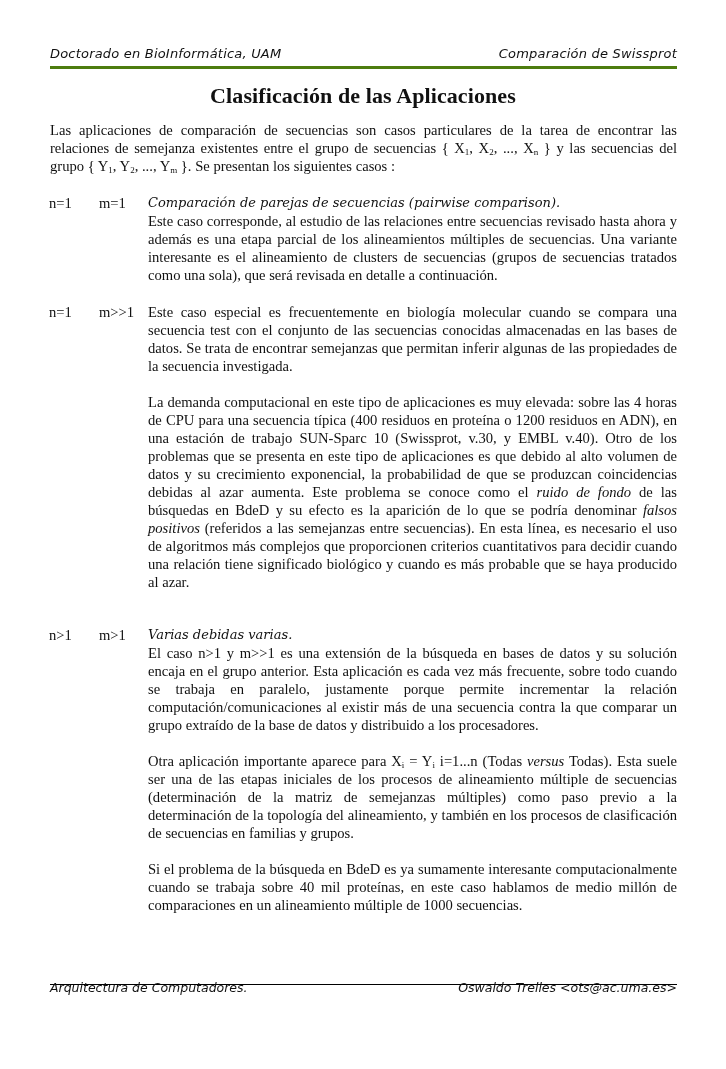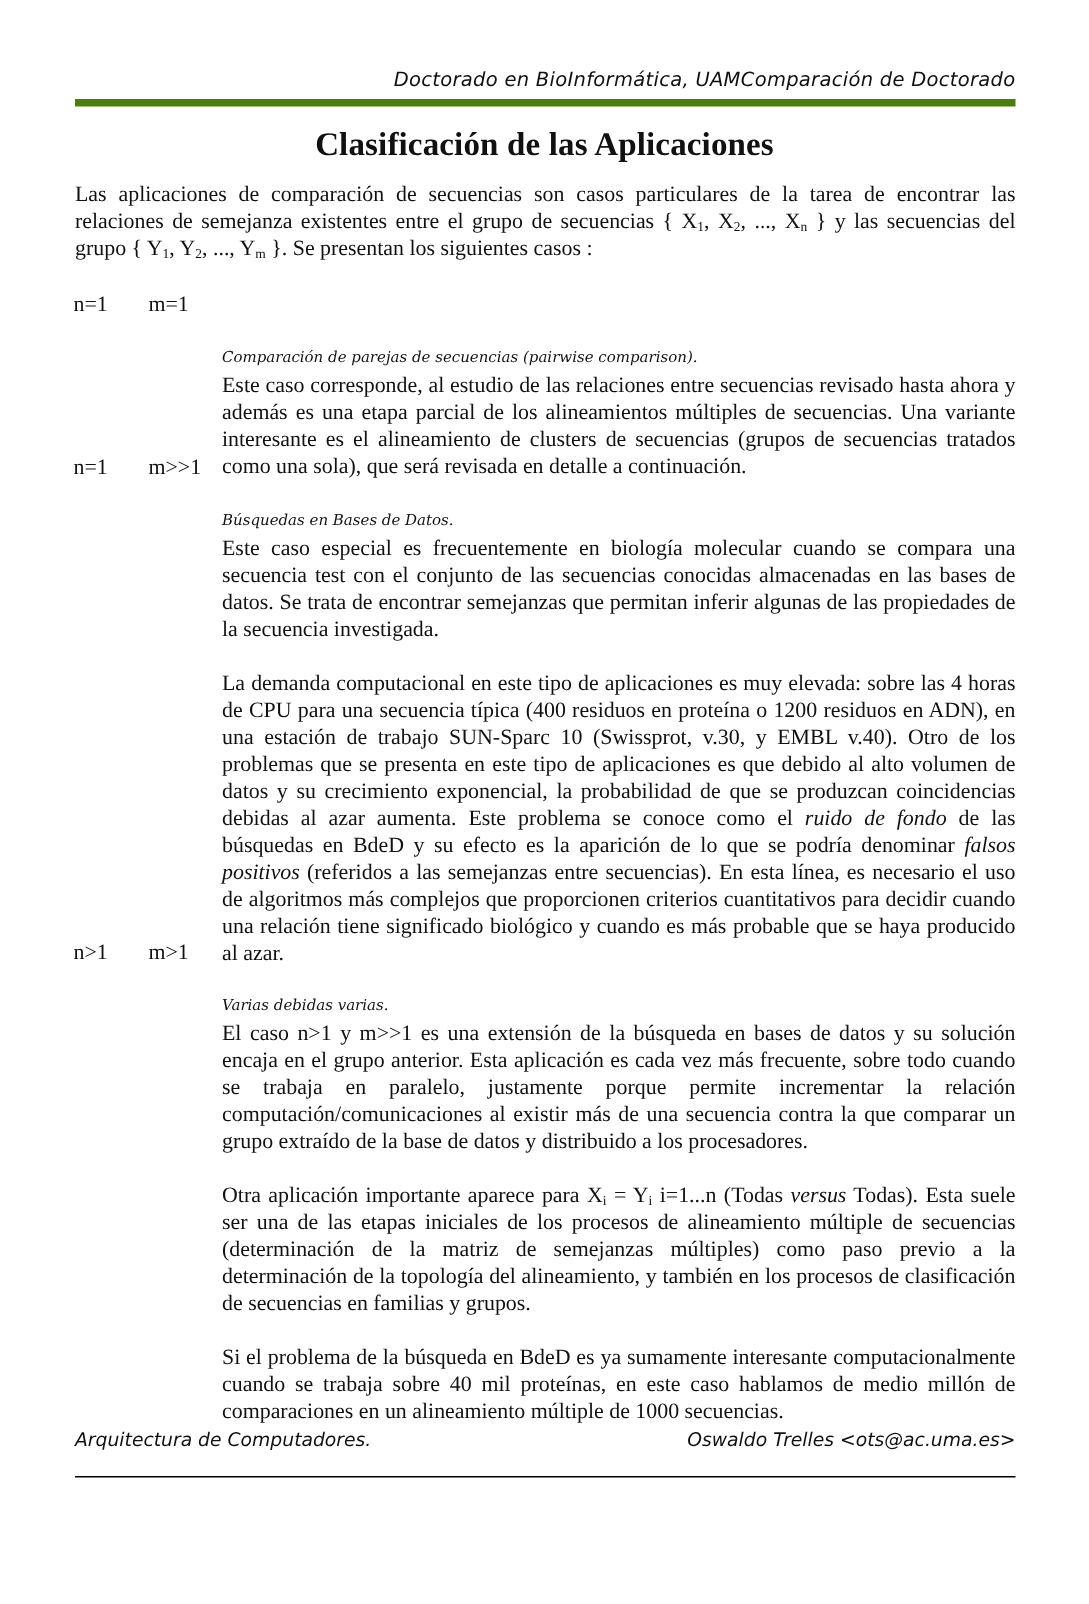--- a/index.html
+++ b/index.html
@@ -14,26 +14,26 @@
       overflow: hidden;
       font-family: "Liberation Serif", "DejaVu Serif", serif;
       color: #111111;
     }
     .running-head {
       position: absolute;
       left: 50px;
       right: 49px;
       top: 46px;
       height: 20px;
-      border-bottom: 5px solid #4d7c0f;
+      border-bottom: 3px solid #4d7c0f;
       font-family: "DejaVu Sans", "Liberation Sans", sans-serif;
       font-style: italic;
       font-size: 13px;
       display: flex;
-      justify-content: flex-end;
+      justify-content: space-between;
       align-items: flex-start;
       letter-spacing: 0.2px;
     }
     .page-title {
       position: absolute;
       left: 0;
       right: 0;
       top: 83px;
       text-align: center;
       font-weight: bold;
@@ -66,76 +66,74 @@
       left: 50px;
       top: 0;
     }
     .case .case-body {
       margin-left: 99px;
       text-align: justify;
     }
     .case .case-heading {
       font-style: italic;
       font-family: "DejaVu Serif", "Liberation Serif", serif;
-      font-size: 10px;
-      margin-top: 36px;
+      font-size: 13px;
     }
     .case p {
       margin: 0;
     }
     .case p.gap {
       margin-top: 18px;
     }
     em { font-style: italic; }
     .foot-rule {
       position: absolute;
       left: 50px;
       right: 49px;
       top: 984px;
       border-top: 1px solid #000;
     }
     .running-foot {
       position: absolute;
       left: 50px;
       right: 49px;
-      top: 952px;
+      top: 980px;
       font-family: "DejaVu Sans", "Liberation Sans", sans-serif;
       font-style: italic;
       font-size: 12.5px;
       display: flex;
       justify-content: space-between;
     }
     sub { font-size: 9px; vertical-align: -2px; line-height: 0; }
   </style>
 </head>
 <body>
 
 <div class="running-head">
   <span>Doctorado en BioInformática, UAM</span>
-  <span>Comparación de Doctorado</span>
+  <span>Comparación de Swissprot</span>
 </div>
 
 <div class="page-title">Clasificación de las Aplicaciones</div>
 
 <div class="intro"><span>Las aplicaciones de comparación de secuencias son casos particulares de la tarea de encontrar las relaciones de semejanza existentes entre el grupo de secuencias { X</span><sub>1</sub><span>, X</span><sub>2</sub><span>, ..., X</span><sub>n</sub><span> } y las secuencias del grupo { Y</span><sub>1</sub><span>, Y</span><sub>2</sub><span>, ..., Y</span><sub>m</sub><span> }. Se presentan los siguientes casos :</span></div>
 
 <div class="case" style="top:194px;">
   <span class="n-label">n=1</span>
   <span class="m-label">m=1</span>
   <div class="case-body">
     <div class="case-heading">Comparación de parejas de secuencias (pairwise comparison).</div>
     <p>Este caso corresponde, al estudio de las relaciones entre secuencias revisado hasta ahora y además es una etapa parcial de los alineamientos múltiples de secuencias. Una variante interesante es el alineamiento de clusters de secuencias (grupos de secuencias tratados como una sola), que será revisada en detalle a continuación.</p>
   </div>
 </div>
 
 <div class="case" style="top:303px;">
   <span class="n-label">n=1</span>
   <span class="m-label">m&gt;&gt;1</span>
   <div class="case-body">
-    <div class="case-heading">Búsquedas en Bases de Datos.</div>
     <p>Este caso especial es frecuentemente en biología molecular cuando se compara una secuencia test con el conjunto de las secuencias conocidas almacenadas en las bases de datos. Se trata de encontrar semejanzas que permitan inferir algunas de las propiedades de la secuencia investigada.</p>
     <p class="gap"><span>La demanda computacional en este tipo de aplicaciones es muy elevada: sobre las 4 horas de CPU para una secuencia típica (400 residuos en proteína o 1200 residuos en ADN), en una estación de trabajo SUN-Sparc 10 (Swissprot, v.30, y EMBL v.40). Otro de los problemas que se presenta en este tipo de aplicaciones es que debido al alto volumen de datos y su crecimiento exponencial, la probabilidad de que se produzcan coincidencias debidas al azar aumenta. Este problema se conoce como el </span><em>ruido de fondo</em><span> de las búsquedas en BdeD y su efecto es la aparición de lo que se podría denominar </span><em>falsos positivos</em><span> (referidos a las semejanzas entre secuencias). En esta línea, es necesario el uso de algoritmos más complejos que proporcionen criterios cuantitativos para decidir cuando una relación tiene significado biológico y cuando es más probable que se haya producido al azar.</span></p>
   </div>
 </div>
 
 <div class="case" style="top:626px;">
   <span class="n-label">n&gt;1</span>
   <span class="m-label">m&gt;1</span>
   <div class="case-body">
     <div class="case-heading">Varias debidas varias.</div>

